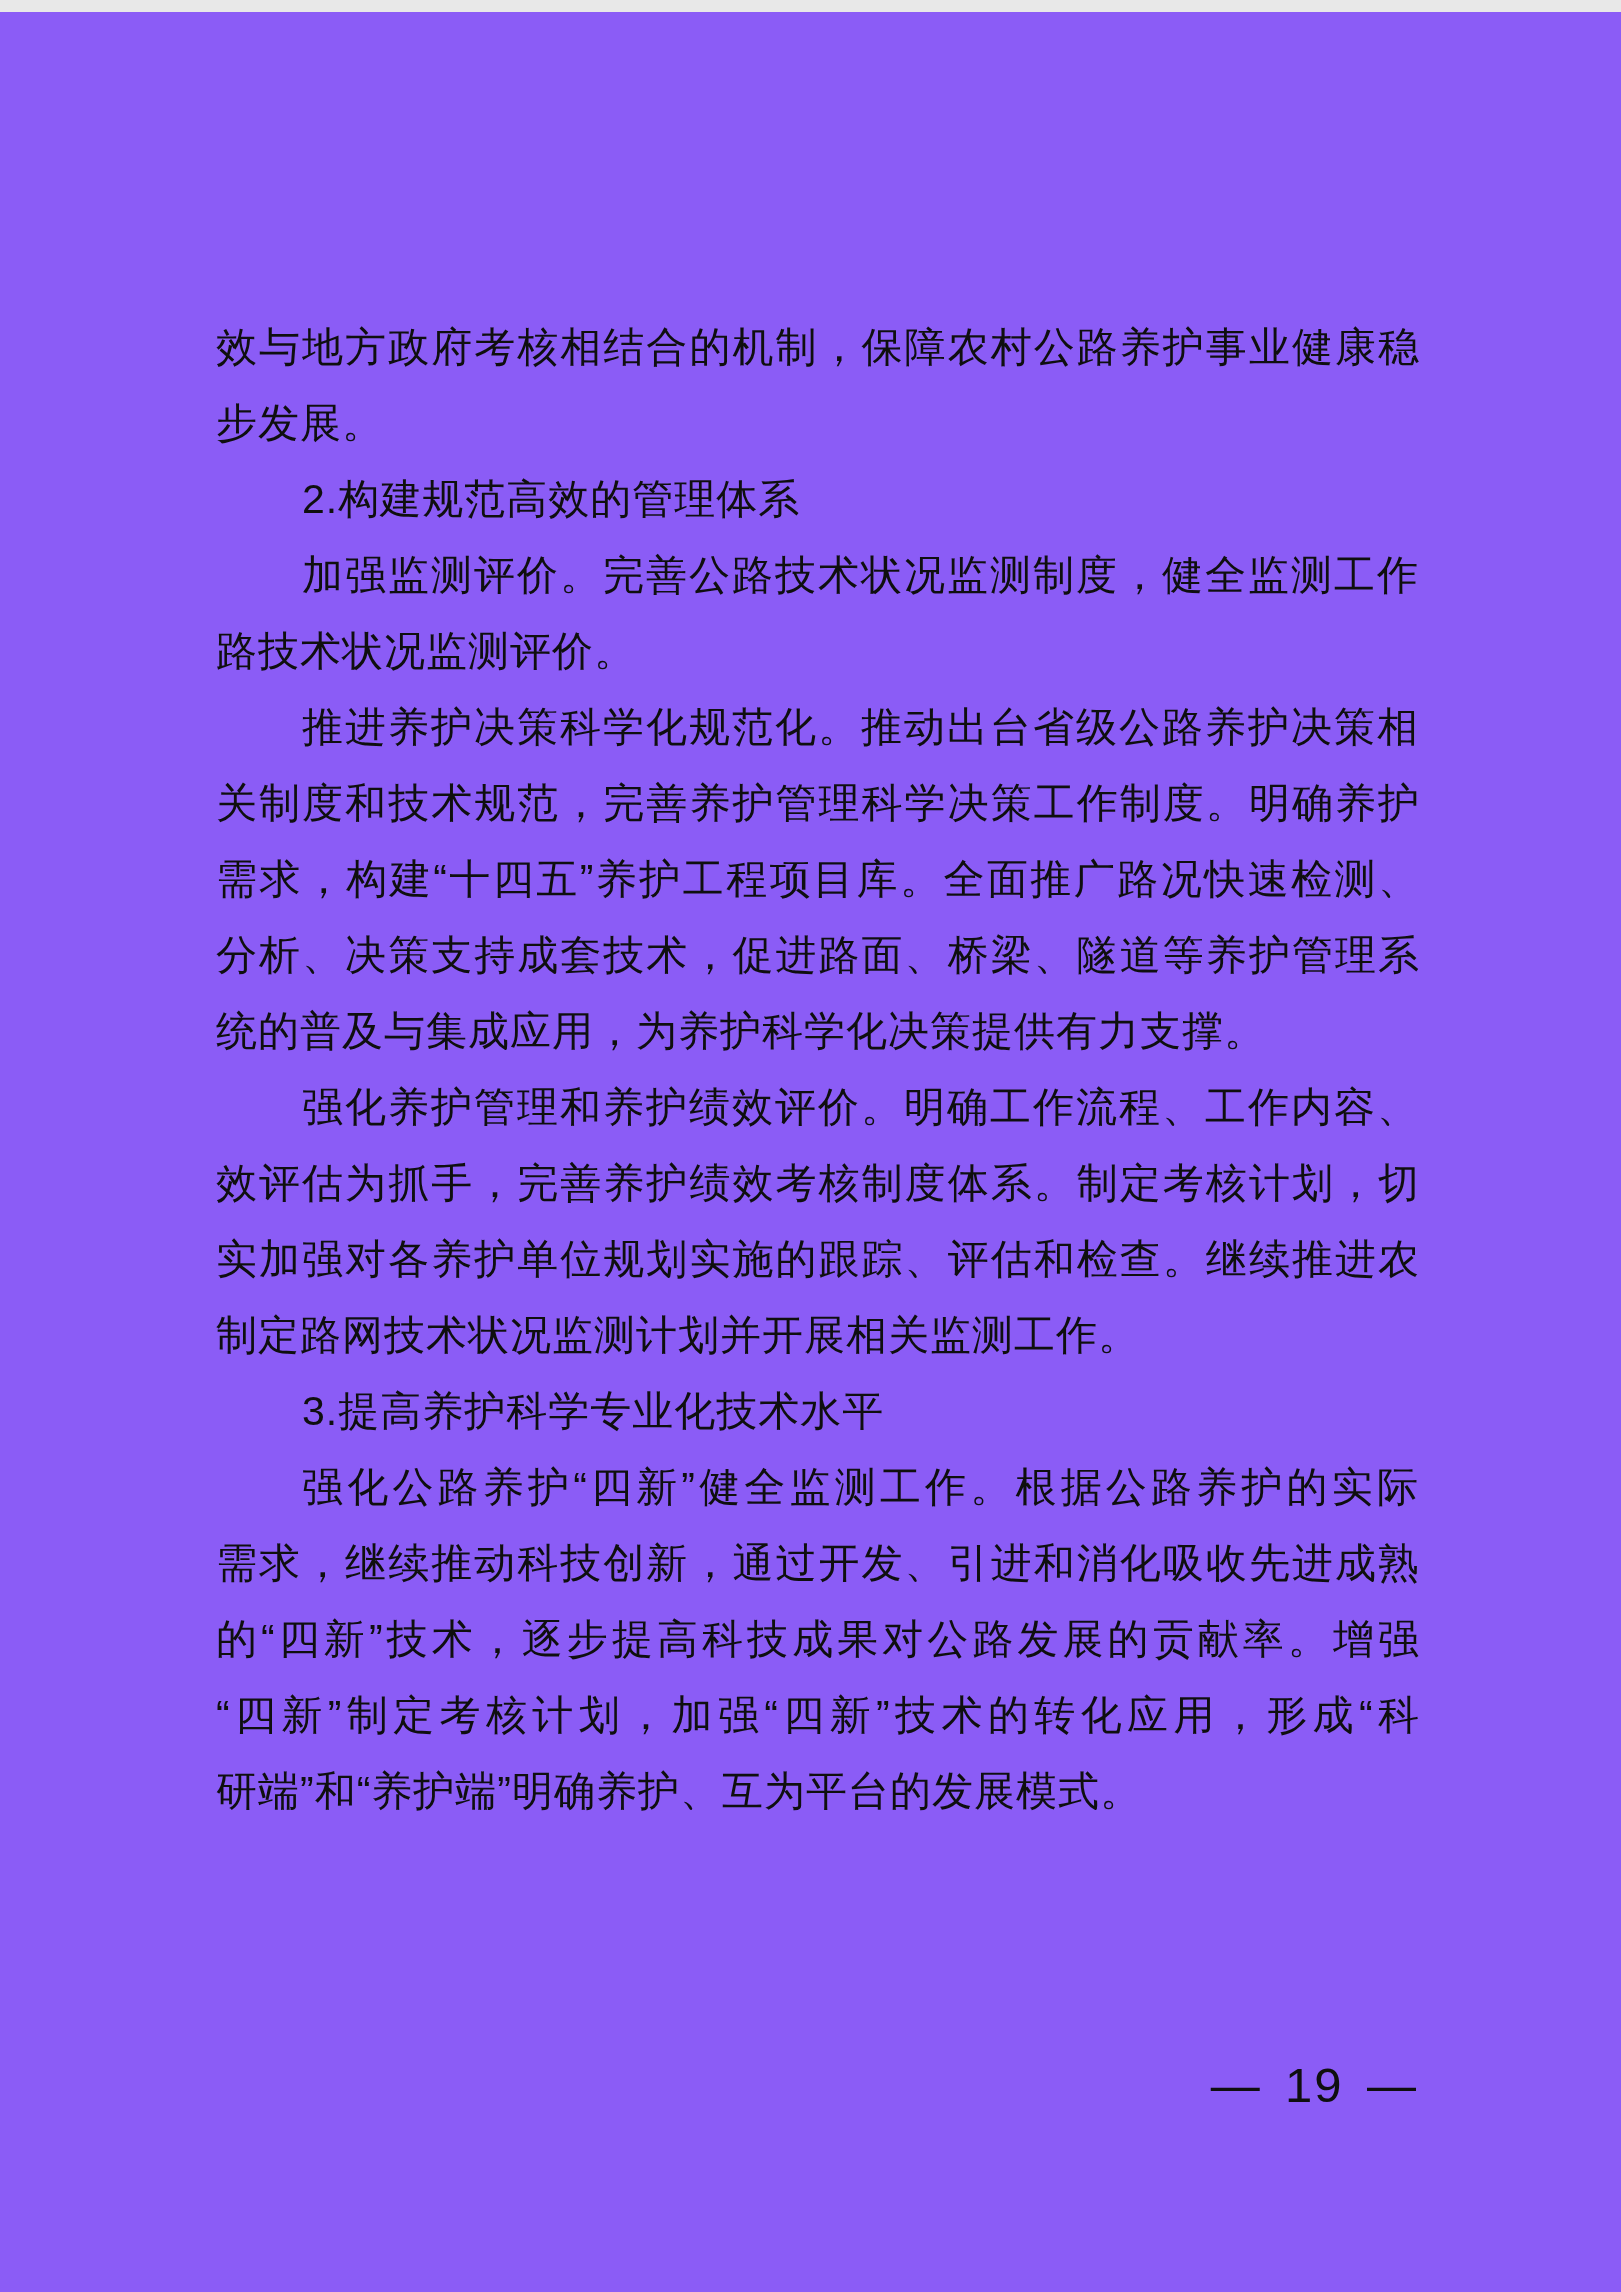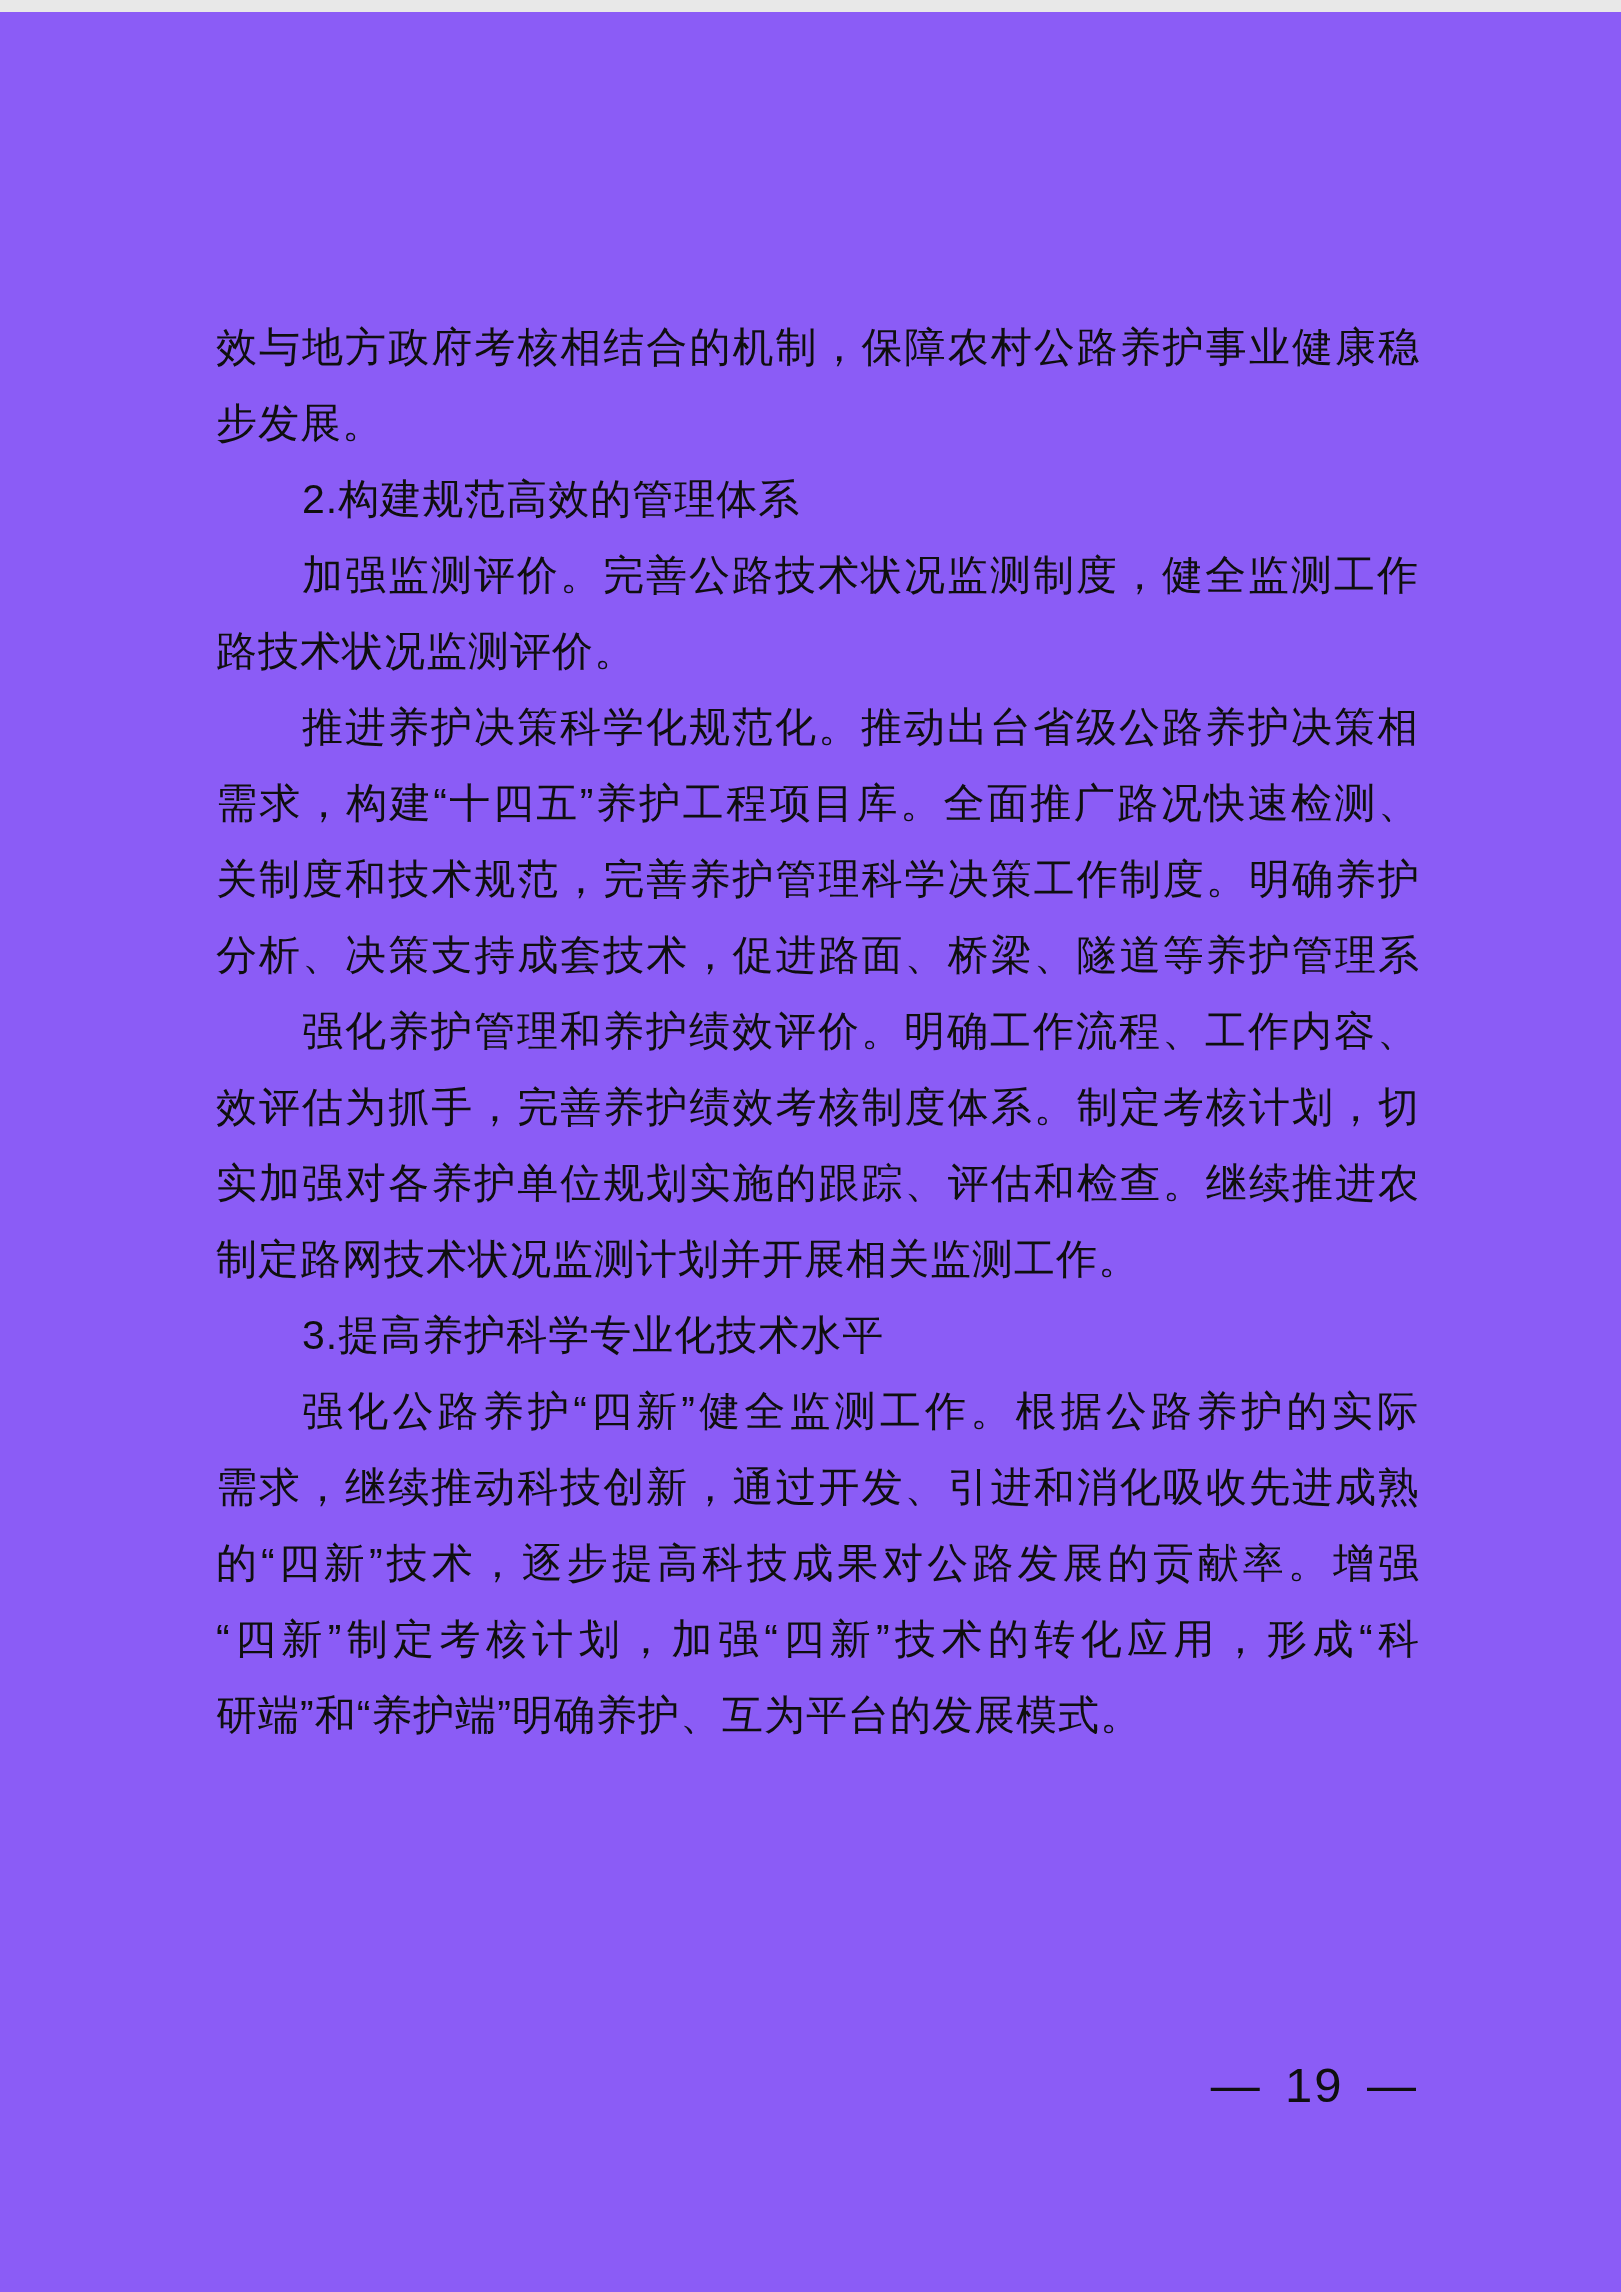--- a/index.html
+++ b/index.html
@@ -60,23 +60,24 @@
 <body>
 
 <div class="page">
   <main class="body-text">
     <div class="line jfull">效与地方政府考核相结合的机制，保障农村公路养护事业健康稳</div>
     <div class="line">步发展。</div>
     <div class="line indent">2.构建规范高效的管理体系</div>
     <div class="line jfull indent">加强监测评价。完善公路技术状况监测制度，健全监测工作</div>
     <div class="line">路技术状况监测评价。</div>
     <div class="line jfull indent">推进养护决策科学化规范化。推动出台省级公路养护决策相</div>
+    <div class="line jfull">关制度和技术规范，完善养护管理科学决策工作制度。明确养护</div>
     <div class="line jfull">需求，构建“十四五”养护工程项目库。全面推广路况快速检测、</div>
-    <div class="line jfull">关制度和技术规范，完善养护管理科学决策工作制度。明确养护</div>
     <div class="line jfull">分析、决策支持成套技术，促进路面、桥梁、隧道等养护管理系</div>
+    <div class="line">统的普及与集成应用，为养护科学化决策提供有力支撑。</div>
     <div class="line jfull indent">强化养护管理和养护绩效评价。明确工作流程、工作内容、</div>
     <div class="line jfull">效评估为抓手，完善养护绩效考核制度体系。制定考核计划，切</div>
     <div class="line jfull">实加强对各养护单位规划实施的跟踪、评估和检查。继续推进农</div>
     <div class="line">制定路网技术状况监测计划并开展相关监测工作。</div>
     <div class="line indent">3.提高养护科学专业化技术水平</div>
     <div class="line jfull indent">强化公路养护“四新”健全监测工作。根据公路养护的实际</div>
     <div class="line jfull">需求，继续推动科技创新，通过开发、引进和消化吸收先进成熟</div>
     <div class="line jfull">的“四新”技术，逐步提高科技成果对公路发展的贡献率。增强</div>
     <div class="line jfull">“四新”制定考核计划，加强“四新”技术的转化应用，形成“科</div>
     <div class="line">研端”和“养护端”明确养护、互为平台的发展模式。</div>

